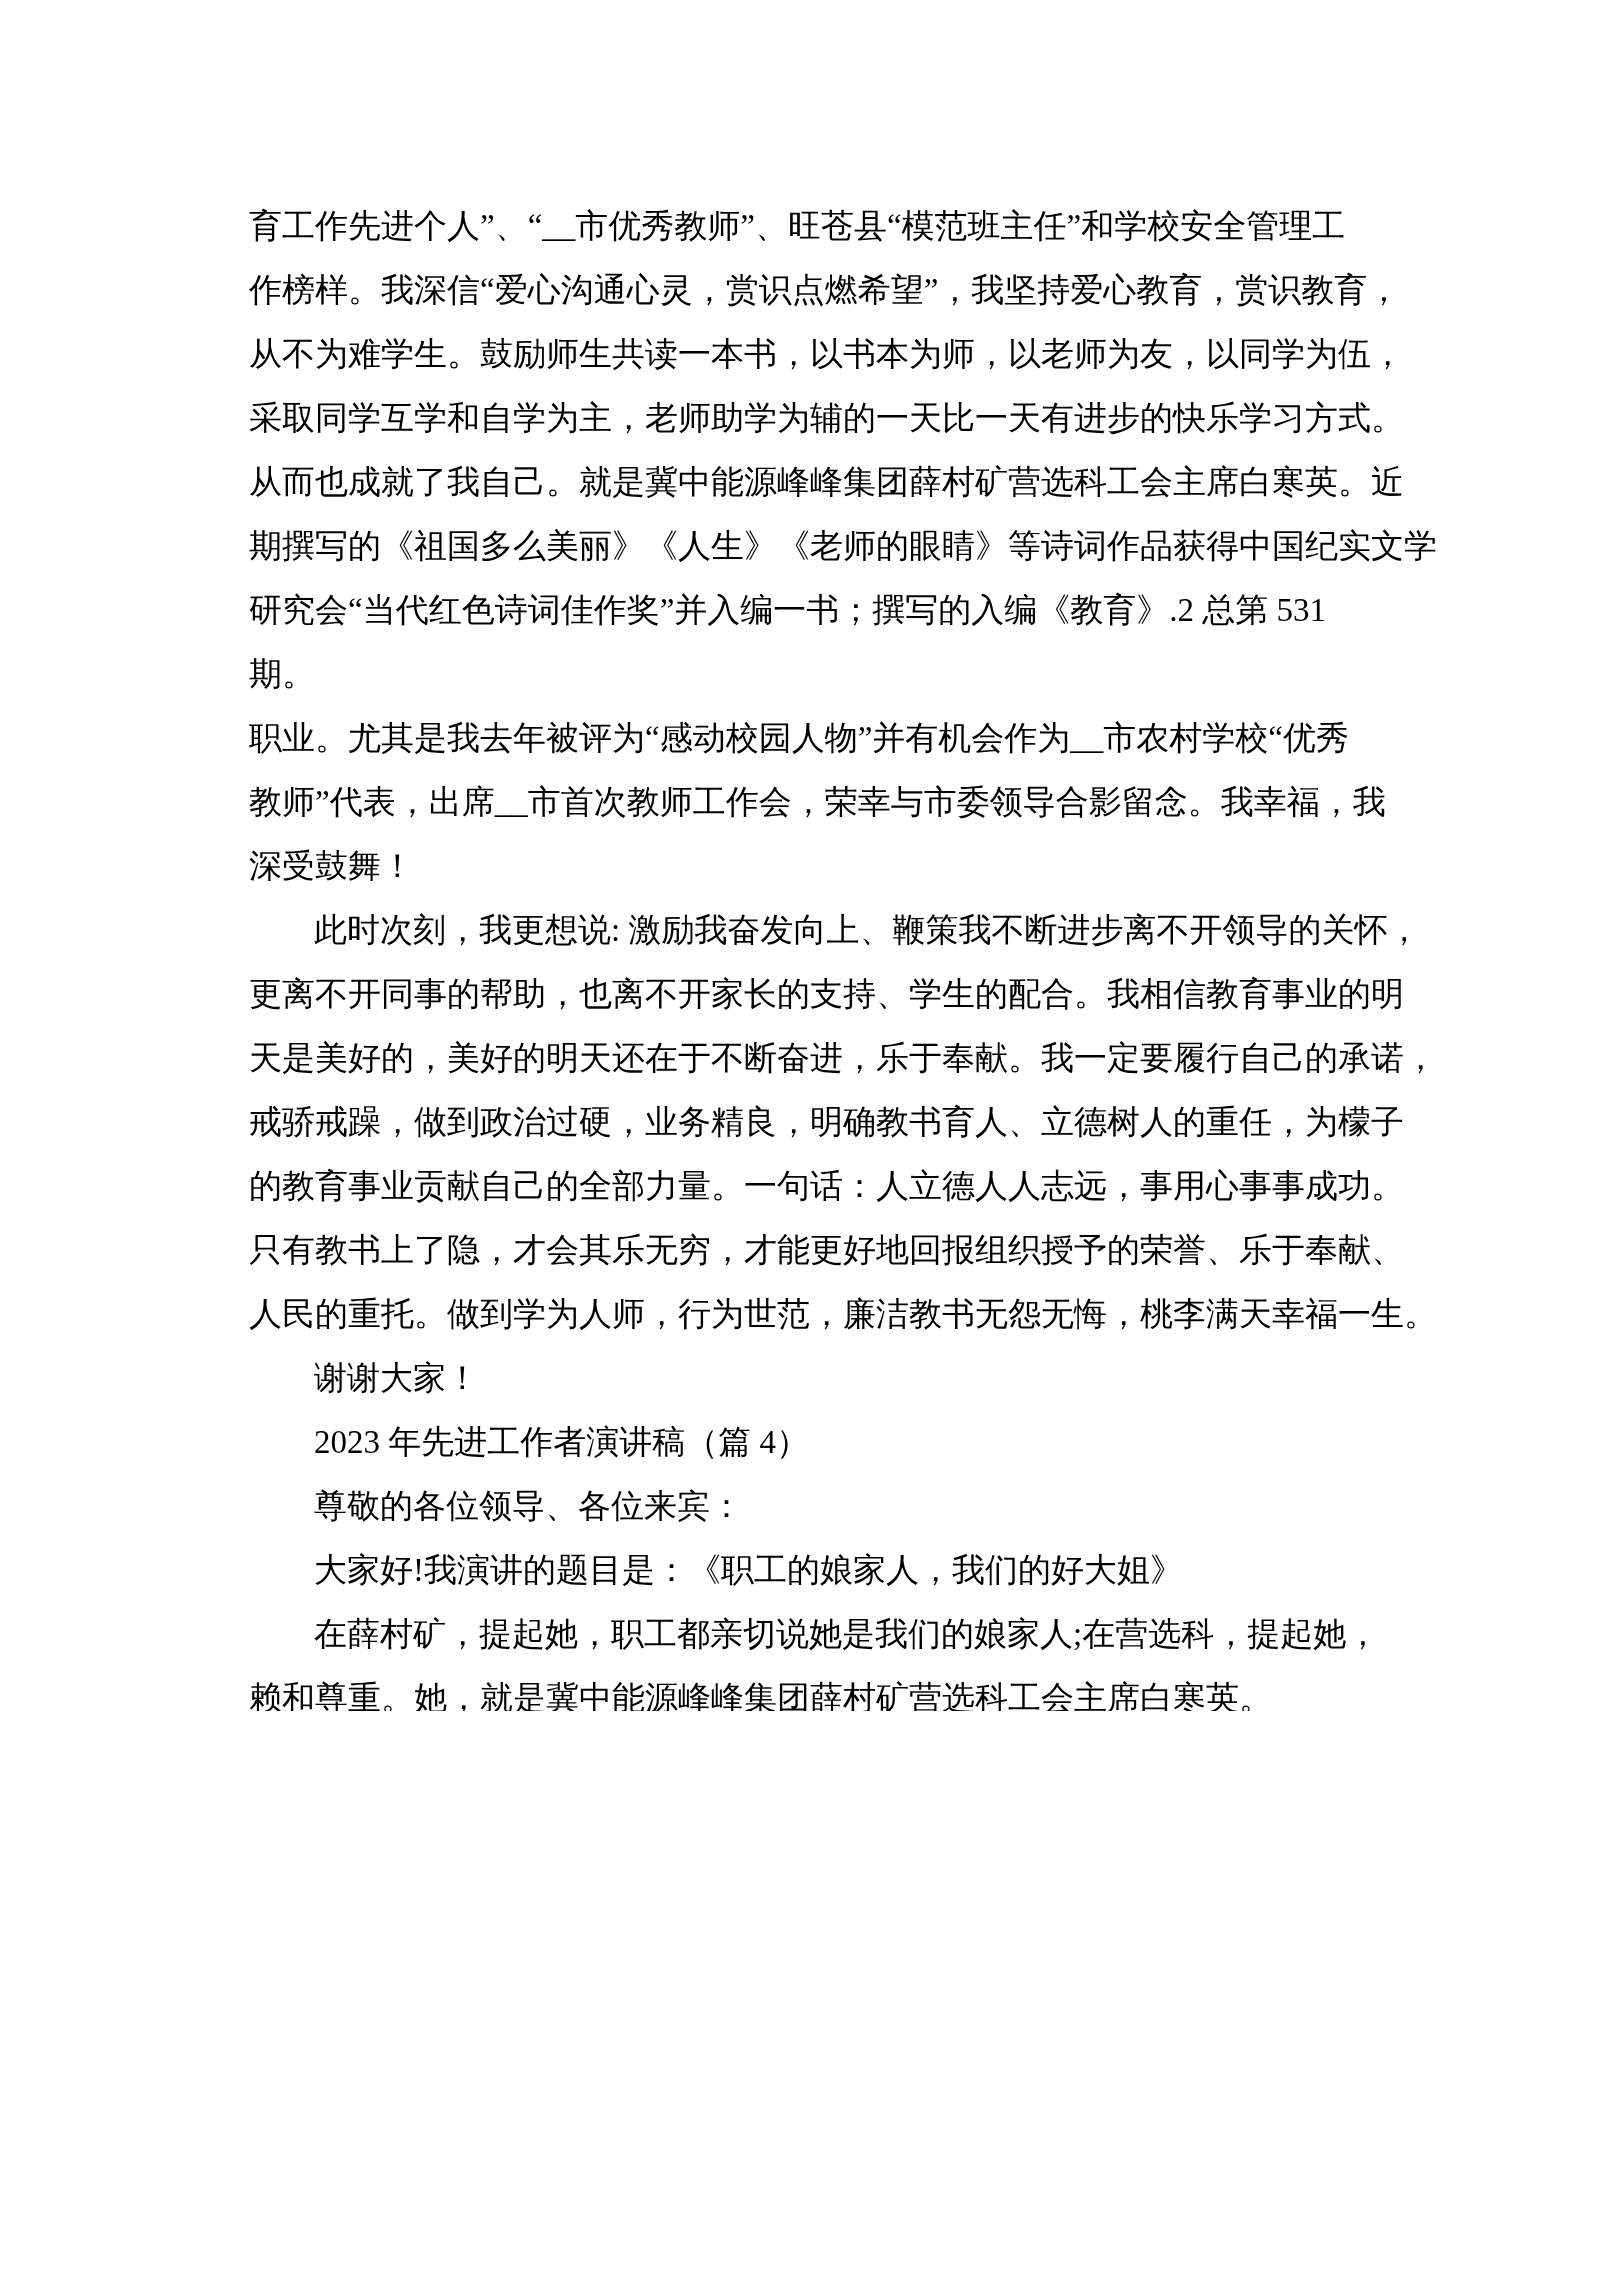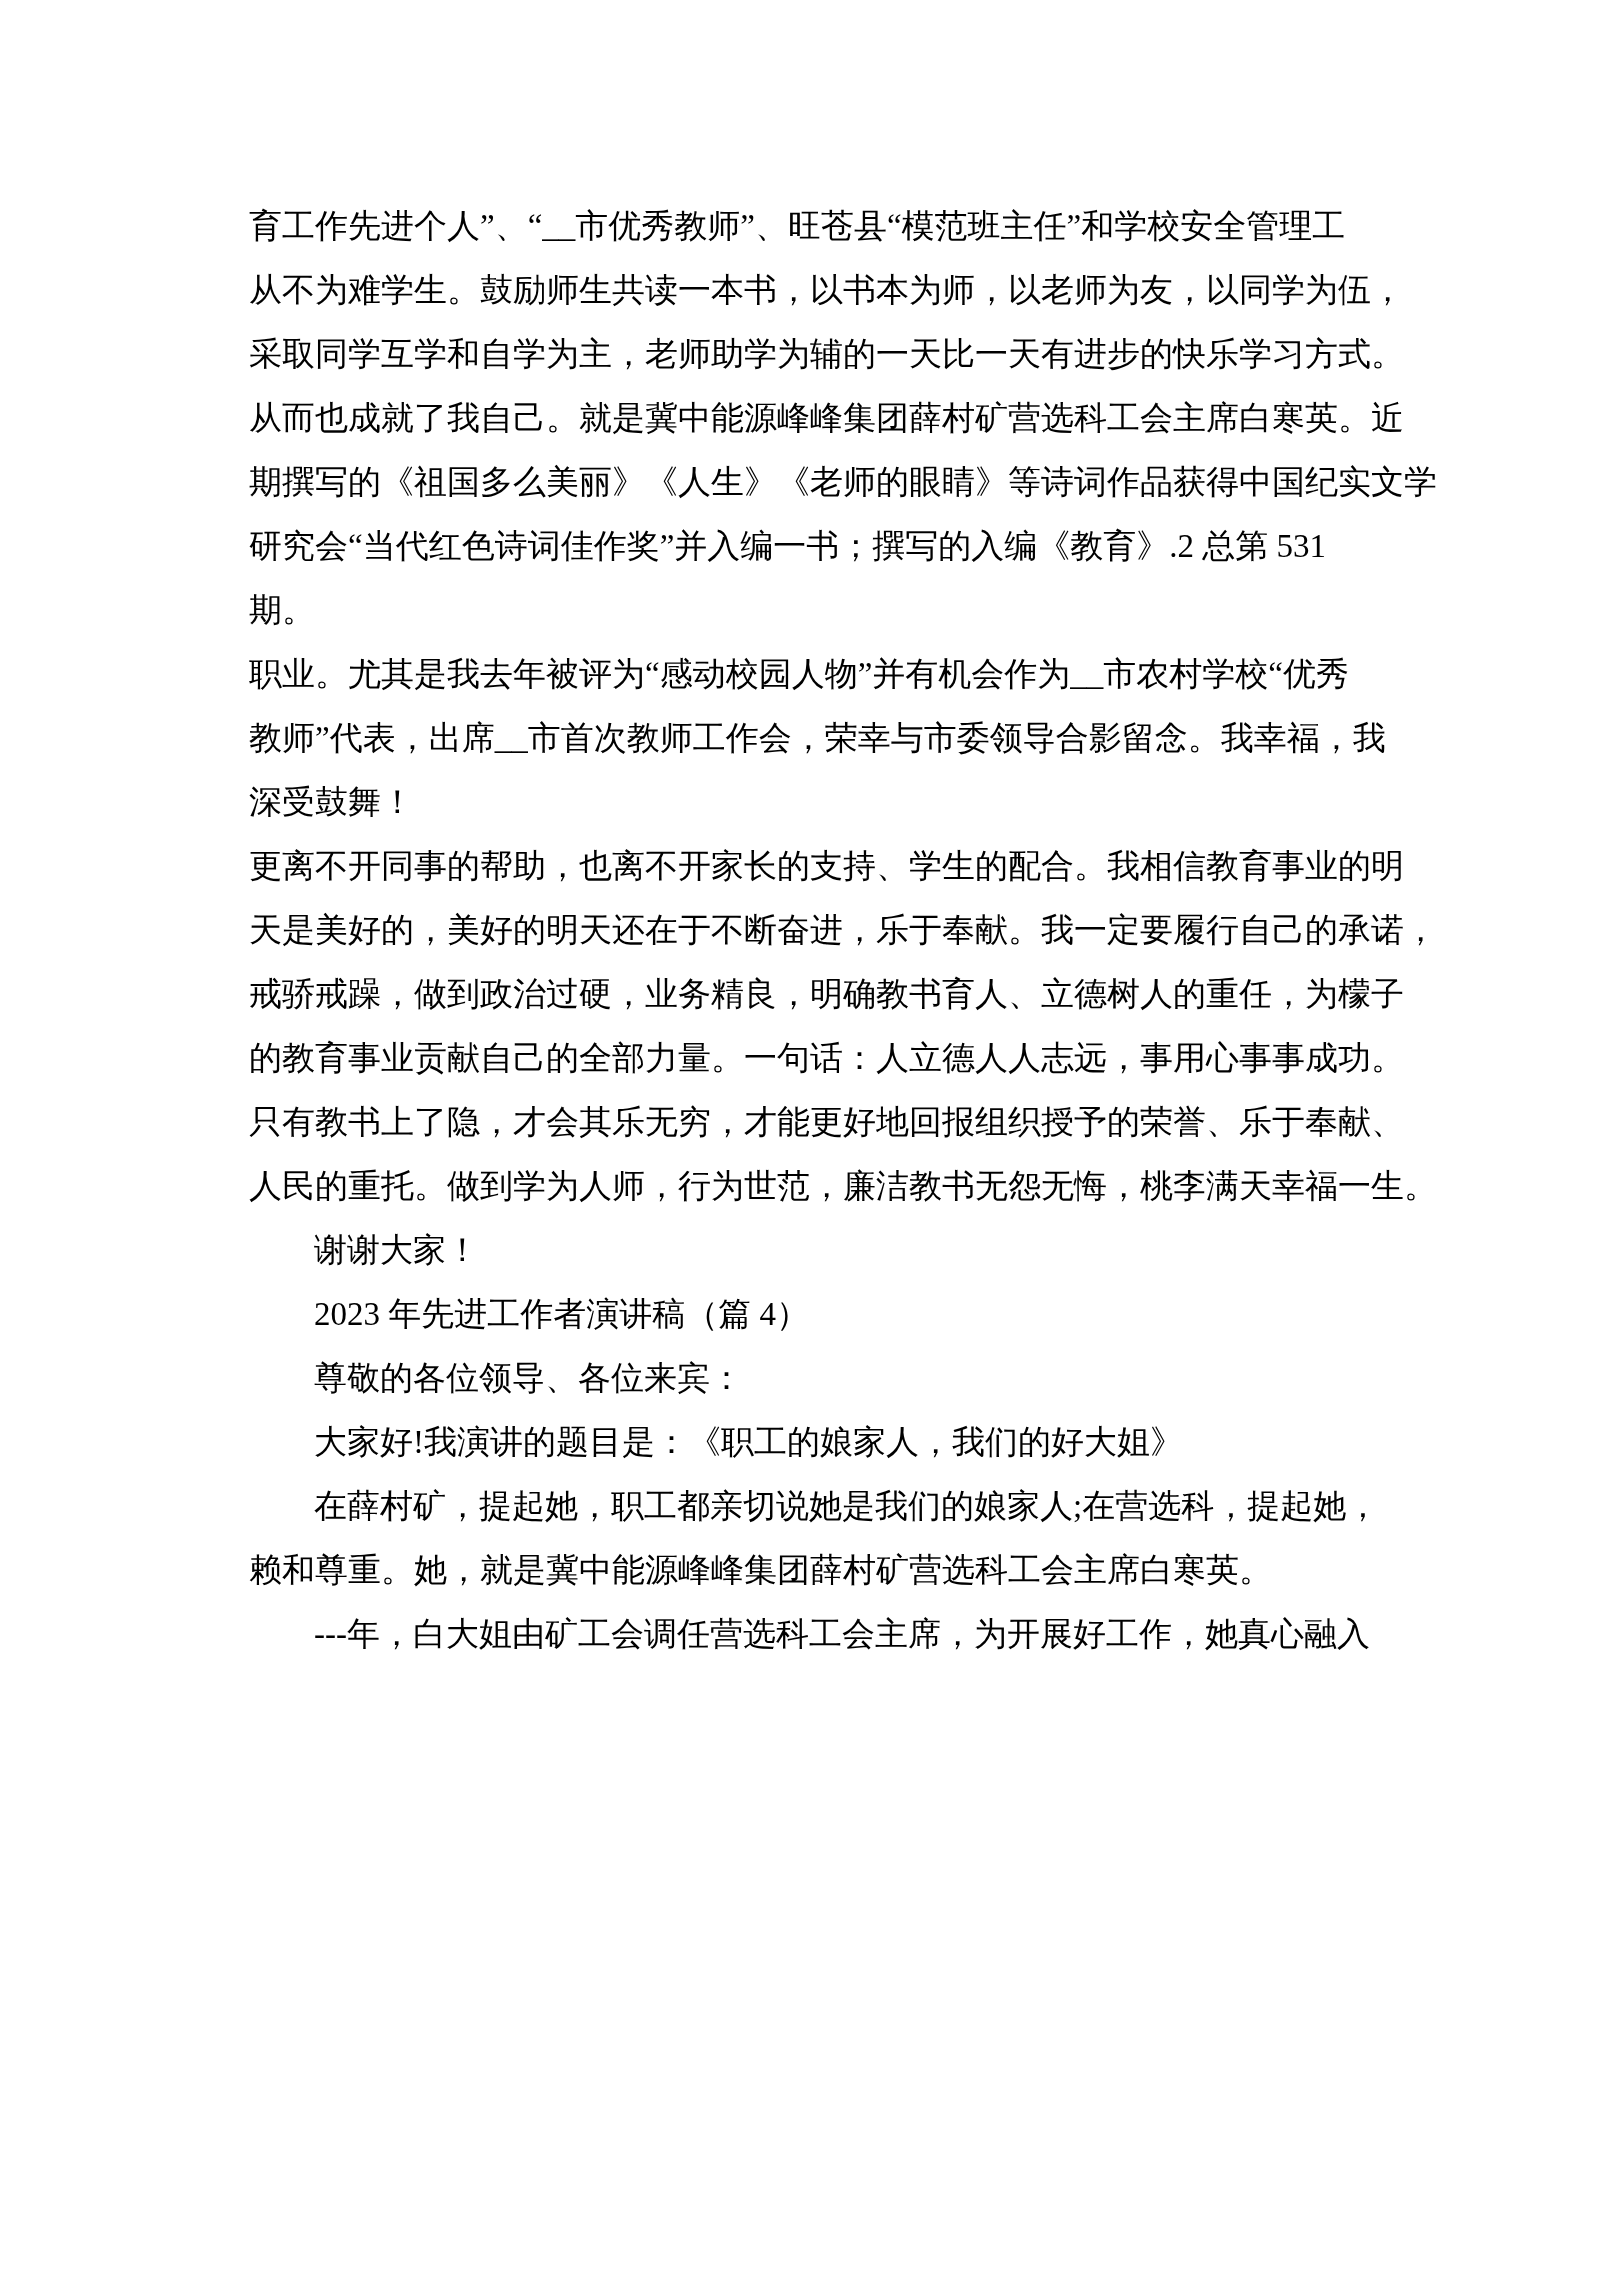--- a/index.html
+++ b/index.html
@@ -31,29 +31,31 @@
   .line.indent {
     text-indent: 65px;
   }
 </style>
 </head>
 <body>
 
 <div class="page">
   <div class="doc-text">
       <div class="line">育工作先进个人”、“__市优秀教师”、旺苍县“模范班主任”和学校安全管理工</div>
+      <div class="line">作榜样。我深信“爱心沟通心灵，赏识点燃希望”，我坚持爱心教育，赏识教育，</div>
       <div class="line">从不为难学生。鼓励师生共读一本书，以书本为师，以老师为友，以同学为伍，</div>
       <div class="line">采取同学互学和自学为主，老师助学为辅的一天比一天有进步的快乐学习方式。</div>
       <div class="line">从而也成就了我自己。就是冀中能源峰峰集团薛村矿营选科工会主席白寒英。近</div>
       <div class="line">期撰写的《祖国多么美丽》《人生》《老师的眼睛》等诗词作品获得中国纪实文学</div>
       <div class="line">研究会“当代红色诗词佳作奖”并入编一书；撰写的入编《教育》.2 总第 531</div>
       <div class="line">期。</div>
       <div class="line">职业。尤其是我去年被评为“感动校园人物”并有机会作为__市农村学校“优秀</div>
       <div class="line">教师”代表，出席__市首次教师工作会，荣幸与市委领导合影留念。我幸福，我</div>
       <div class="line">深受鼓舞！</div>
+      <div class="line indent">此时次刻，我更想说: 激励我奋发向上、鞭策我不断进步离不开领导的关怀，</div>
       <div class="line">更离不开同事的帮助，也离不开家长的支持、学生的配合。我相信教育事业的明</div>
       <div class="line">天是美好的，美好的明天还在于不断奋进，乐于奉献。我一定要履行自己的承诺，</div>
       <div class="line">戒骄戒躁，做到政治过硬，业务精良，明确教书育人、立德树人的重任，为檬子</div>
       <div class="line">的教育事业贡献自己的全部力量。一句话：人立德人人志远，事用心事事成功。</div>
       <div class="line">只有教书上了隐，才会其乐无穷，才能更好地回报组织授予的荣誉、乐于奉献、</div>
       <div class="line">人民的重托。做到学为人师，行为世范，廉洁教书无怨无悔，桃李满天幸福一生。</div>
       <div class="line indent">谢谢大家！</div>
       <div class="line indent">2023 年先进工作者演讲稿（篇 4）</div>
       <div class="line indent">尊敬的各位领导、各位来宾：</div>
       <div class="line indent">大家好!我演讲的题目是：《职工的娘家人，我们的好大姐》</div>

